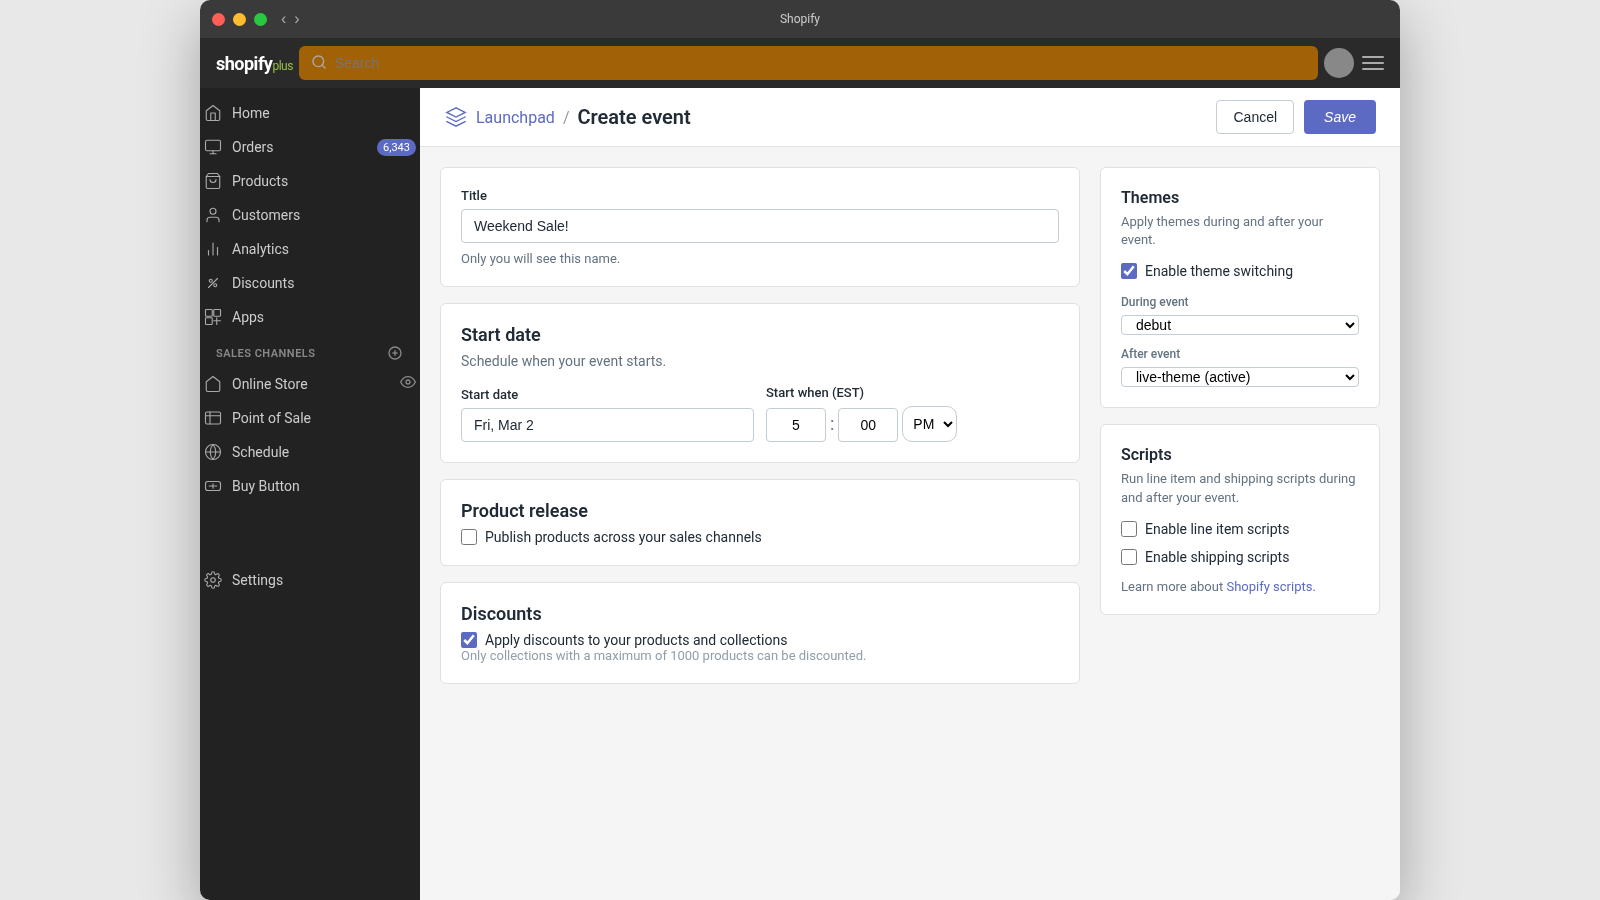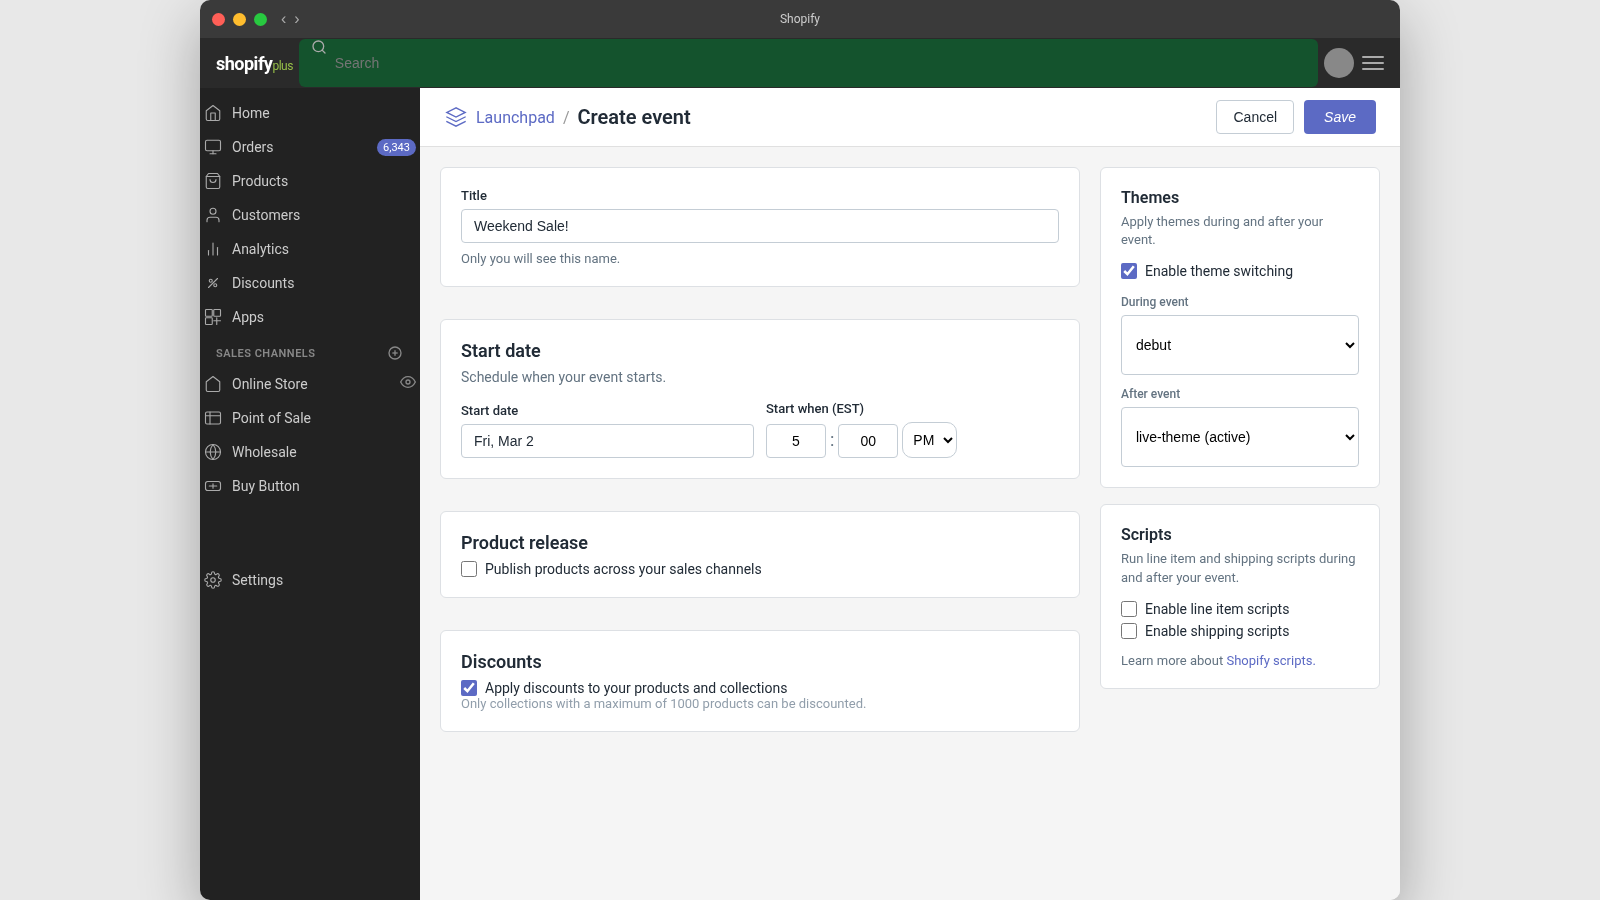--- a/index.html
+++ b/index.html
@@ -86,24 +86,25 @@
 
     .shopify-logo span {
       color: #96bf48;
       font-size: 12px;
       font-weight: 400;
     }
 
     .search-bar {
       flex: 1;
       display: flex;
-      background: #14532d;
+      align-items: center;
+      background: #a16207;
       border-radius: 6px;
       padding: 0 12px;
-      height: 48px;
+      height: 34px;
       gap: 8px;
     }
 
     .search-icon-svg {
       color: #aaa;
       font-size: 14px;
     }
 
     .search-input-el {
       background: none;
@@ -292,21 +293,21 @@
       padding: 20px;
       display: flex;
       gap: 20px;
       align-items: flex-start;
     }
 
     .main-column {
       flex: 1;
       display: flex;
       flex-direction: column;
-      gap: 32px;
+      gap: 16px;
     }
 
     .side-column {
       width: 280px;
       flex-shrink: 0;
     }
 
     
     .card {
       background: white;
@@ -438,21 +439,21 @@
     .during-after-label {
       font-size: 12px;
       color: #637381;
       margin-bottom: 6px;
       margin-top: 12px;
       font-weight: 500;
     }
 
     .theme-select {
       width: 100%;
-      padding: 20px 10px;
+      padding: 0 10px;
       border: 1px solid #c4cdd5;
       border-radius: 4px;
       font-size: 14px;
       background: white;
       appearance: auto;
     }
 
     .scripts-link {
       color: #5c6ac4;
       text-decoration: none;
@@ -639,21 +640,21 @@
       </div>
 
       <div class="sidebar-item">
         <span class="sidebar-icon">
           <svg class="icon-svg" viewBox="0 0 24 24">
               <circle cx="12" cy="12" r="10"></circle>
               <line x1="2" y1="12" x2="22" y2="12"></line>
               <path d="M12 2a15.3 15.3 0 010 20M12 2a15.3 15.3 0 000 20"></path>
             </svg>
         </span>
-        <span class="sidebar-label">Wholesale</span>
+        <span class="sidebar-label">Schedule</span>
       </div>
 
       <div class="sidebar-item">
         <span class="sidebar-icon">
           <svg class="icon-svg" viewBox="0 0 24 24">
               <rect x="2" y="6" width="20" height="12" rx="3"></rect>
               <path d="M7 12h10M12 9v6"></path>
             </svg>
         </span>
         <span class="sidebar-label">Buy Button</span>
@@ -777,21 +778,21 @@
 
           <div class="panel-card">
             <div class="panel-card-title">Scripts</div>
             <div class="panel-card-subtitle">Run line item and shipping scripts during and after your event.</div>
 
             <div class="checkbox-row">
               <input type="checkbox" class="checkbox-el" style="">
               <label class="checkbox-label">Enable line item scripts</label>
             </div>
 
-            <div class="checkbox-row" style="margin-top: 6px;">
+            <div class="checkbox-row" style="margin-top: 12px;">
               <input type="checkbox" class="checkbox-el" style="">
               <label class="checkbox-label">Enable shipping scripts</label>
             </div>
 
             <p class="scripts-learn">
               <span>Learn more about </span><a class="scripts-link" href="#">Shopify scripts.</a>
             </p>
           </div>
 
         </div>

